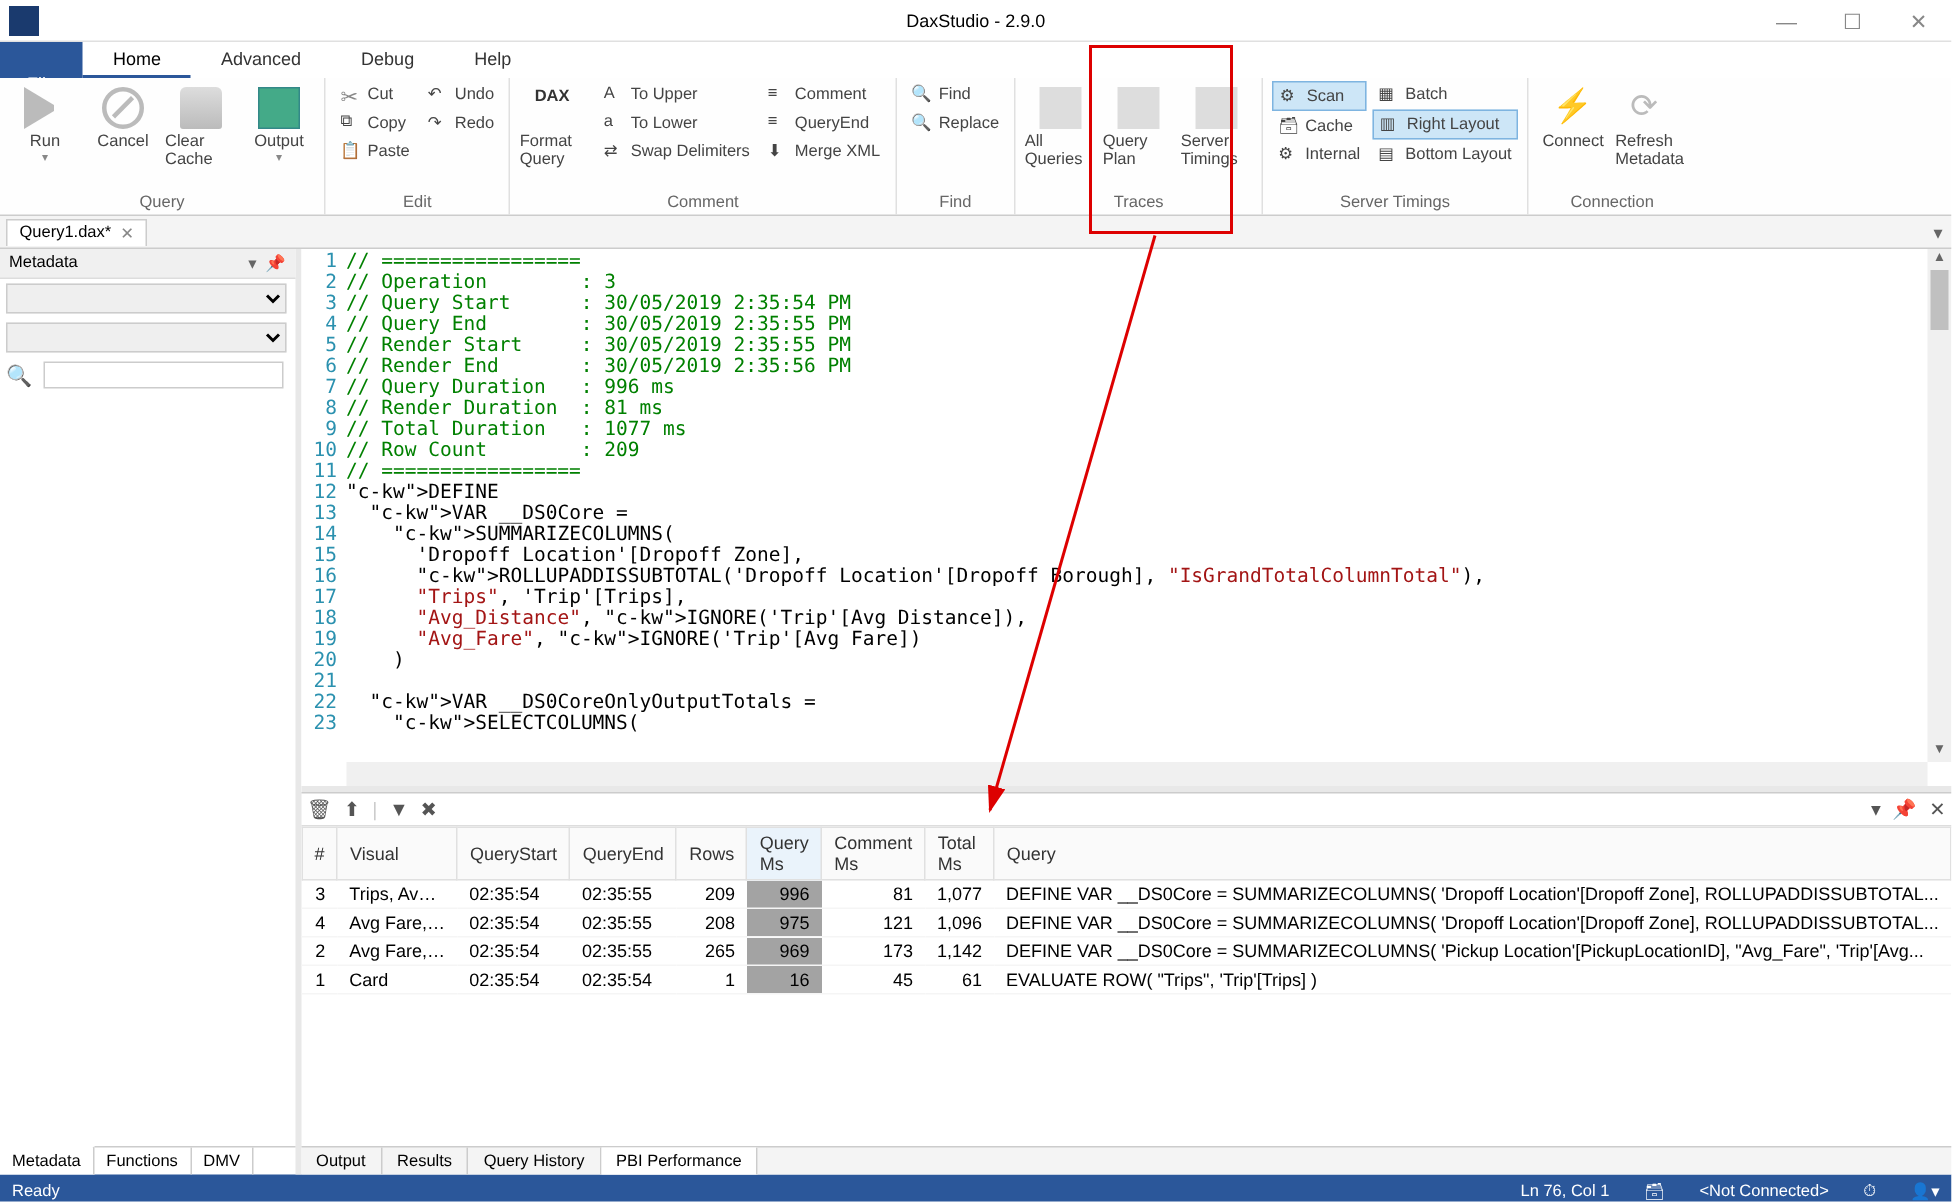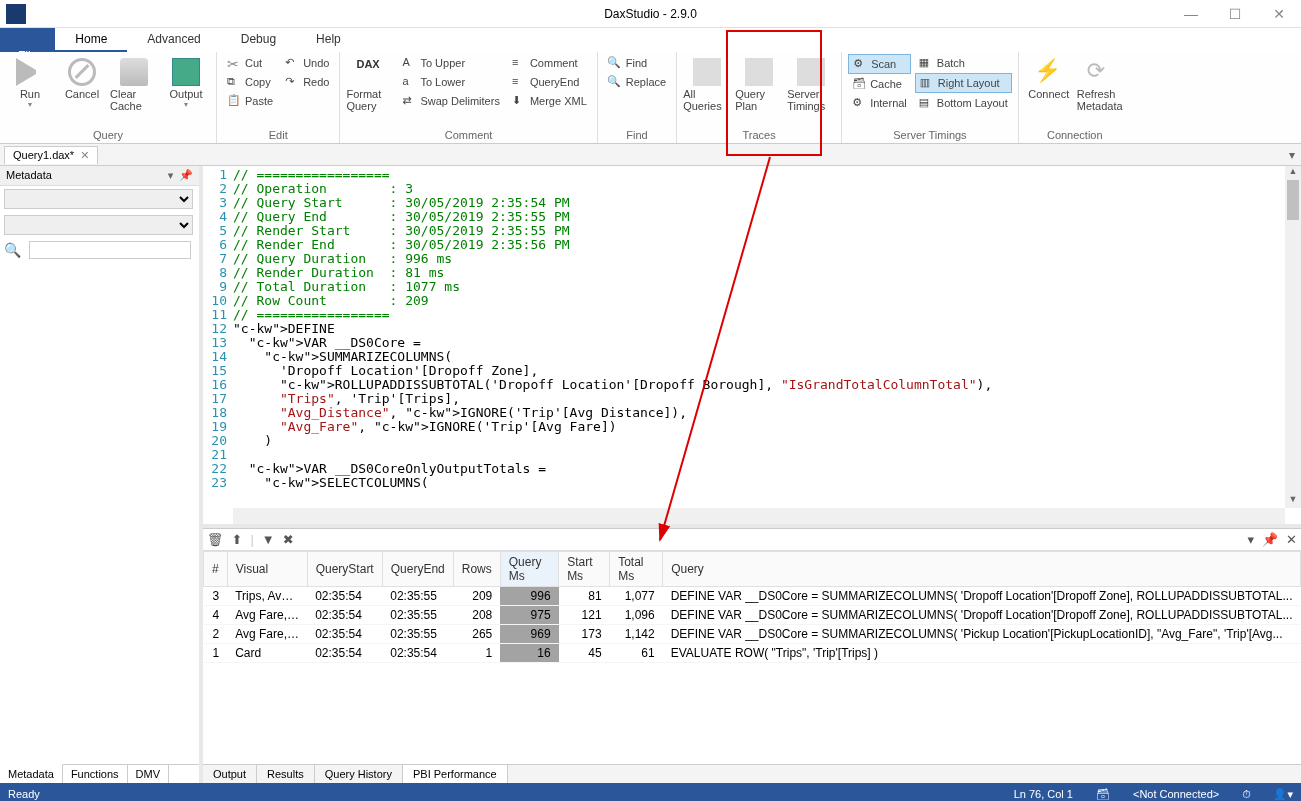--- a/index.html
+++ b/index.html
@@ -339,21 +339,21 @@
       <div class="grid">
         <table>
           <thead>
               <tr>
             <th>#</th>
             <th>Visual</th>
             <th>QueryStart</th>
             <th>QueryEnd</th>
             <th>Rows</th>
             <th class="sorted">Query Ms</th>
-            <th>Start Ms</th>
+            <th>Comment Ms</th>
             <th>Total Ms</th>
             <th>Query</th>
           </tr>
             </thead>
           <tbody id="grid-body">
               <tr>
                 <td class="num">3</td>
                 <td class="vcol">Trips, Avg D</td>
                 <td>02:35:54</td>
                 <td>02:35:55</td>

